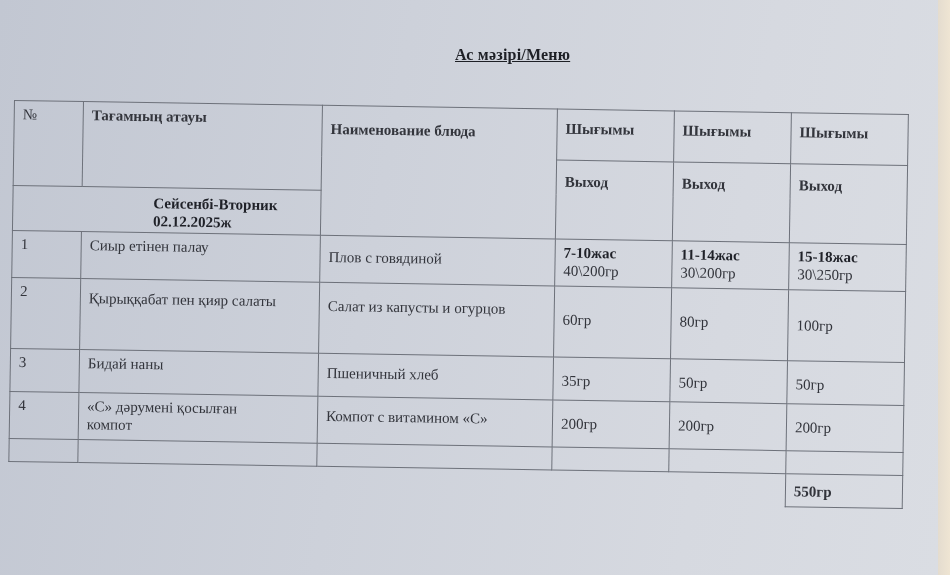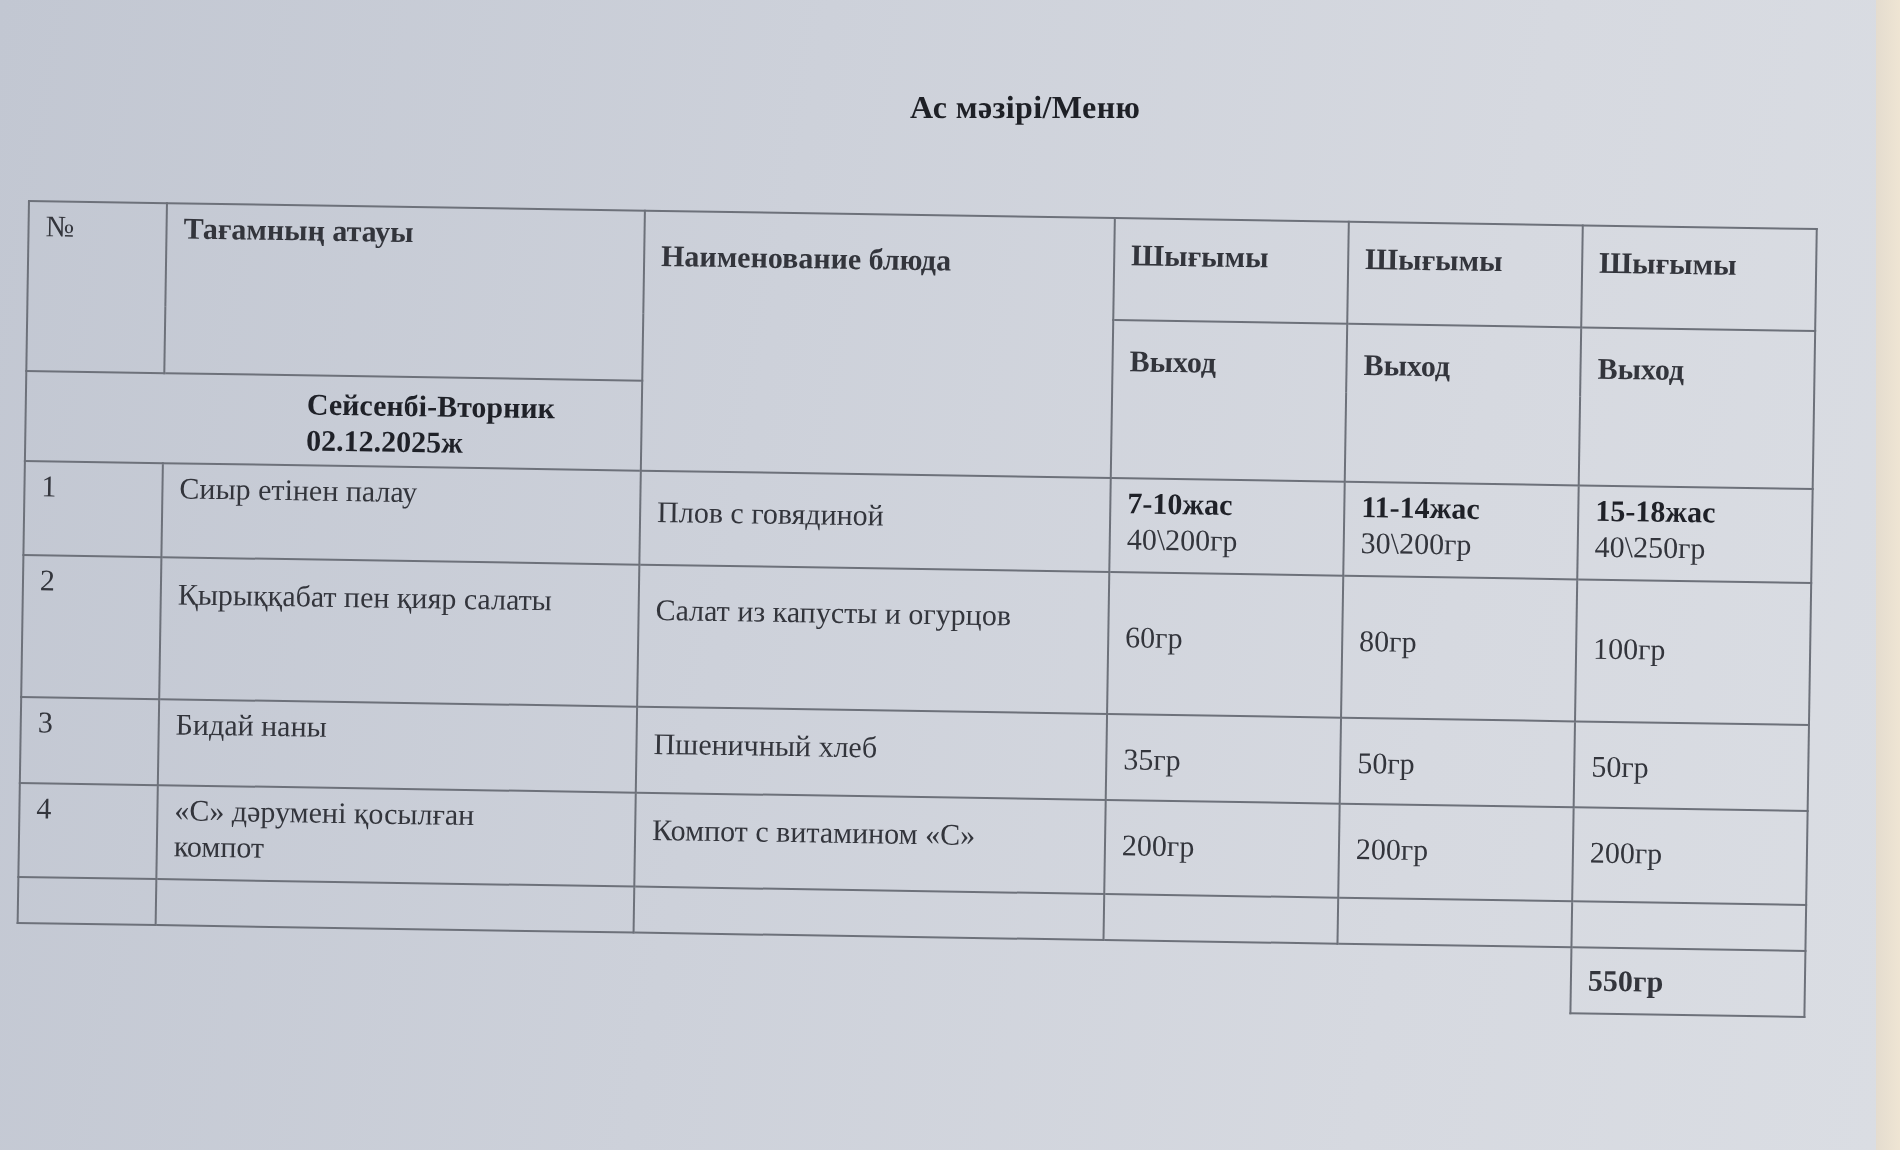--- a/index.html
+++ b/index.html
@@ -13,21 +13,21 @@
   .paper {
     position: absolute; left: 0; top: 0; width: 938px; height: 575px;
     background: linear-gradient(100deg, #c2c7d2 0%, #cdd1da 40%, #d6d9e0 75%, #dadde3 100%);
   }
   .paper-edge {
     position: absolute; right: 0; top: 0; width: 12px; height: 575px;
     background: linear-gradient(90deg, #e4dccf, #efe5d3);
   }
   .title {
     position: absolute; left: 455px; top: 46px;
-    font-weight: bold; font-size: 16px; color: #1e2026; letter-spacing: .2px;
+    font-weight: bold; font-size: 16px; color: #1e2026; letter-spacing: .2px; text-decoration: underline;
   }
   .menu-table {
     position: absolute; left: 14px; top: 100px;
     border-collapse: collapse; transform: rotate(0.9deg); transform-origin: 0 0;
     font-size: 15px;
   }
   .menu-table td {
     border: 1px solid #6d717a; vertical-align: top;
     padding: 4px 8px; line-height: 18px; color: #33353c;
   }
@@ -66,21 +66,21 @@
   <tr class="day-row">
     <td colspan="2">Сейсенбі-Вторник  02.12.2025ж</td>
   </tr>
 
   <tr>
     <td style="height:38px;">1</td>
     <td>Сиыр етінен  палау</td>
     <td style="padding-top:12px;">Плов с говядиной</td>
     <td><span class="age">7-10жас</span><span>40\200гр</span></td>
     <td><span class="age">11-14жас</span><span>30\200гр</span></td>
-    <td><span class="age">15-18жас</span><span>40\250гр</span></td>
+    <td><span class="age">15-18жас</span><span>30\250гр</span></td>
   </tr>
 
   <tr>
     <td style="height:62px;">2</td>
     <td style="padding-top:10px;">Қырыққабат пен қияр салаты</td>
     <td style="padding-top:14px;">Салат из капусты и огурцов</td>
     <td style="padding-top:24px;">60гр</td>
     <td style="padding-top:24px;">80гр</td>
     <td style="padding-top:26px;">100гр</td>
   </tr>

